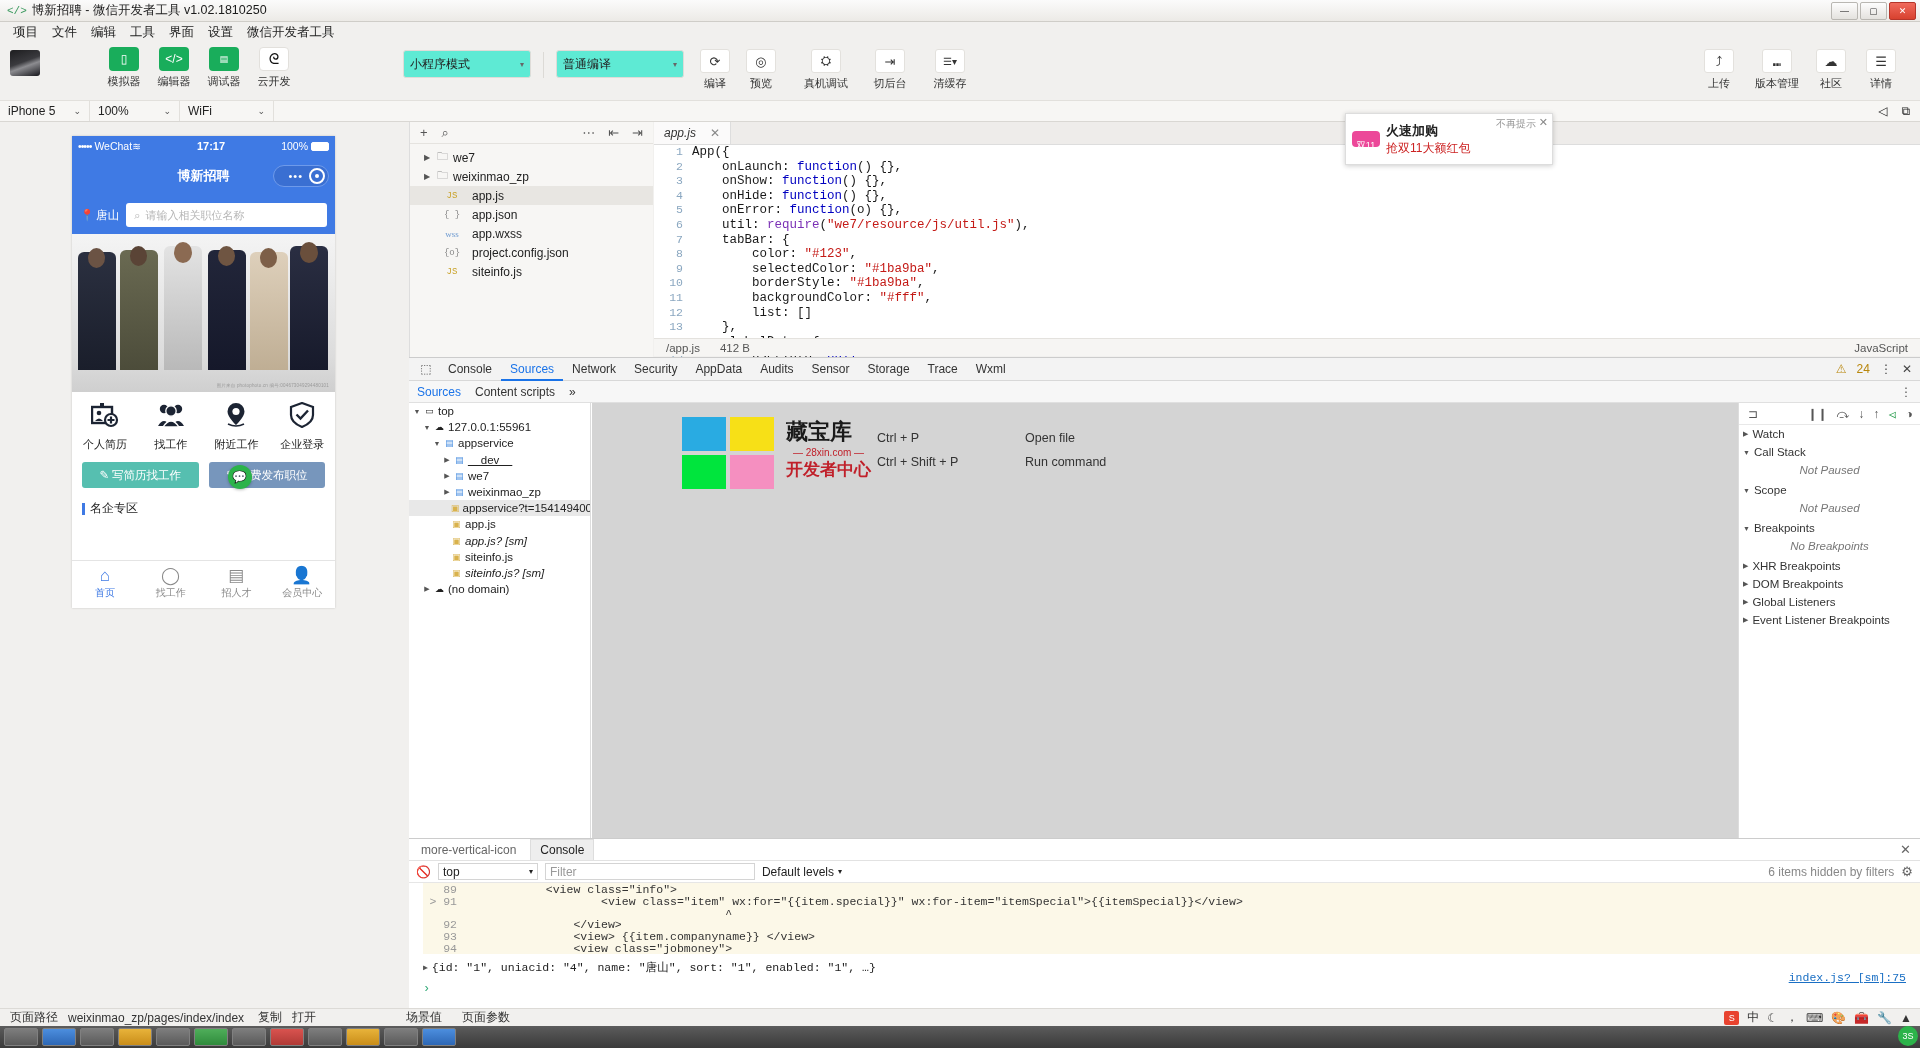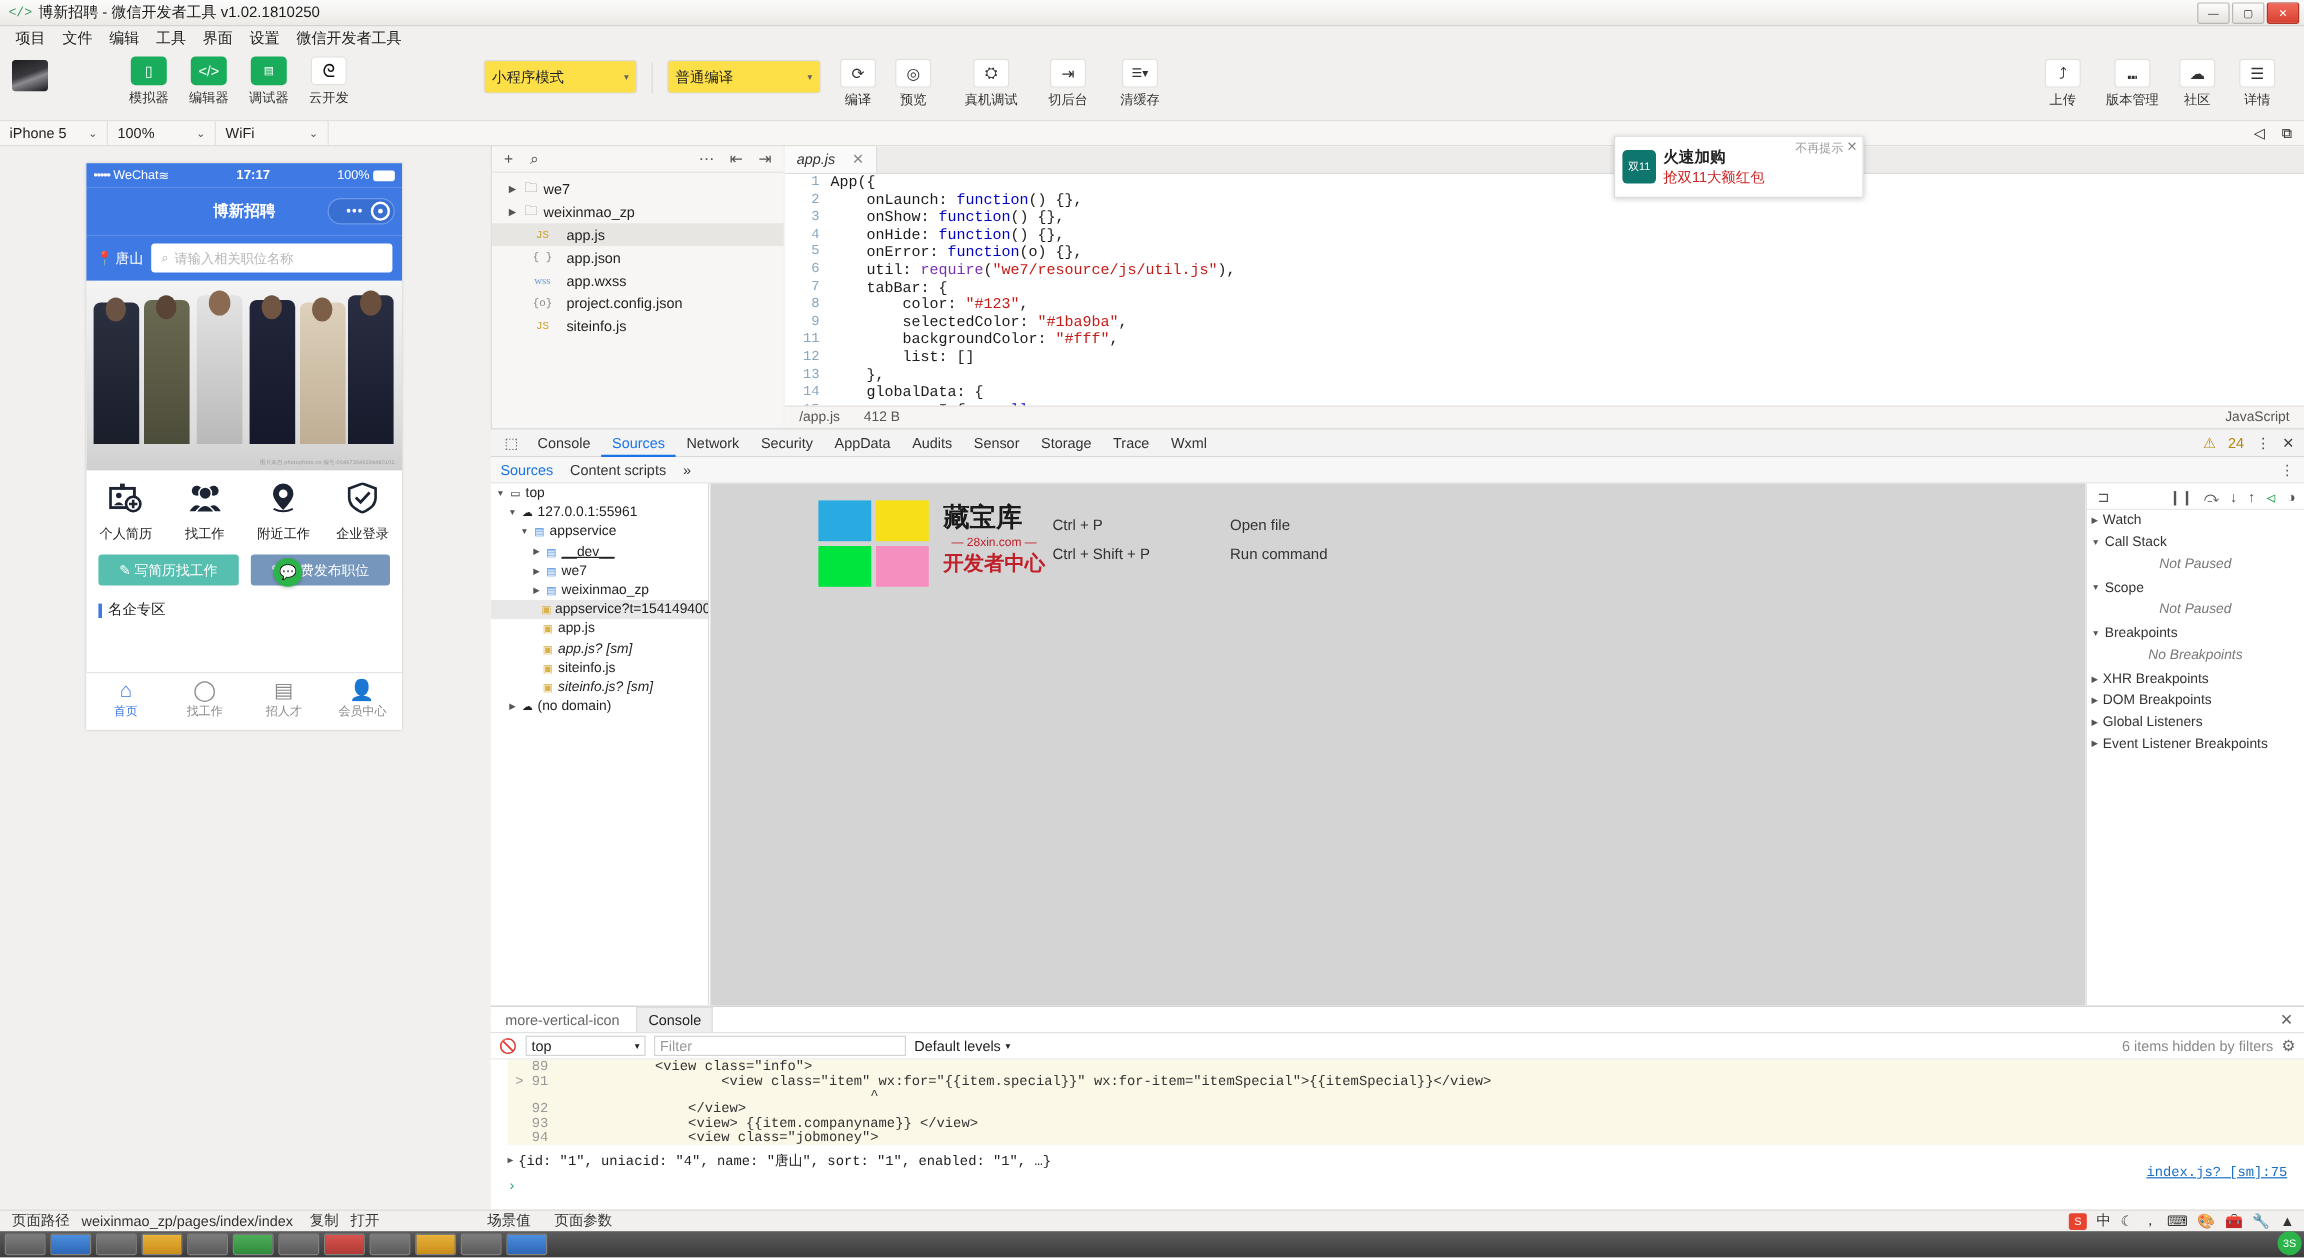--- a/index.html
+++ b/index.html
@@ -38,21 +38,21 @@
     display:flex; align-items:center; justify-content:center;
     font-size:12px; color:#fff; background:#19ad5b;
   }
   .tb-item .sq.white { background:#fff; color:#111; border:1px solid #e2e0dc; }
   .tb-item .lbl { font-size:11px; color:#333; white-space:nowrap; }
   .avatar {
     width:30px; height:26px; margin:8px 0 0 10px; border-radius:3px;
     background:linear-gradient(160deg,#1d1d1f 0%,#3a3a3e 45%,#8c8c90 60%,#15151a 100%);
   }
   .tb-sel {
-    height:28px; min-width:128px; background:#fde047; border:1px solid #dedcd8; border-radius:3px;
+    height:28px; min-width:128px; background:#5eead4; border:1px solid #dedcd8; border-radius:3px;
     display:flex; align-items:center; padding:0 6px; font-size:12px; color:#222; margin-top:8px;justify-content:space-between;
   }
   .tb-sel .car { margin-left:auto; font-size:8px; color:#666; }
   .sep { width:1px; height:26px; background:#dcdad6; margin:10px 12px 0; }
   .tb-btn2 { width:46px; text-align:center; }
   .tb-btn2 .sq {
     width:30px; height:24px; margin:7px auto 3px; border-radius:3px; background:#fff;
     border:1px solid #e3e1dd; display:flex; align-items:center; justify-content:center; font-size:13px; color:#333;
   }
   .tb-btn2 .lbl { font-size:11px; color:#333; white-space:nowrap; }
@@ -210,21 +210,21 @@
   #taskbar .tk.c1 { background:linear-gradient(#e8b33a,#c98d19); }
   #taskbar .tk.c2 { background:linear-gradient(#4c8ede,#2d67b5); }
   #taskbar .tk.c3 { background:linear-gradient(#4fae5a,#2f8b3c); }
   #taskbar .tk.c4 { background:linear-gradient(#d9534f,#b03a36); }
 
   
   #ad {
     position:absolute; left:1345px; top:113px; width:208px; height:52px; background:#fff;
     border:1px solid #ddd; box-shadow:0 1px 5px rgba(0,0,0,.2); display:flex; align-items:center;
   }
-  #ad .ic { width:28px; height:28px; margin:0 6px; border-radius:4px; background:#0f766e; color:#fff; font-size:9px; text-align:center; line-height:28px; }
+  #ad .ic { width:28px; height:16px; margin:0 6px; border-radius:4px; background:#ec4899; color:#fff; font-size:9px; text-align:center; line-height:28px; }
   #ad .t1 { font-size:13px; font-weight:bold; color:#222; }
   #ad .t2 { font-size:12px; color:#c22; }
   #ad .close { position:absolute; right:4px; top:2px; font-size:11px; color:#888; }
   #ad .nohint { position:absolute; right:16px; top:3px; font-size:10px; color:#999; }
   #adbtn {
     position:absolute; left:1345px; top:133px; width:82px; height:24px; background:#3c7de0;
     color:#fff; font-size:11px; display:flex; align-items:center; gap:3px; padding-left:6px; border-radius:2px;
   }
   #badge { position:absolute; right:2px; bottom:2px; width:20px; height:20px; border-radius:50%; background:#2cb34a; color:#fff; font-size:9px; display:flex; align-items:center; justify-content:center; }
 </style>
@@ -570,20 +570,24 @@
           <span class="ed-num">7</span>
           <span class="ed-txt">    tabBar: {</span>
         </div>
       <div class="ed-line">
           <span class="ed-num">8</span>
           <span class="ed-txt">        color: <span class="tk-s">"#123"</span>,</span>
         </div>
       <div class="ed-line">
           <span class="ed-num">9</span>
           <span class="ed-txt">        selectedColor: <span class="tk-s">"#1ba9ba"</span>,</span>
+        </div>
+      <div class="ed-line">
+          <span class="ed-num">10</span>
+          <span class="ed-txt">        borderStyle: <span class="tk-s">"#1ba9ba"</span>,</span>
         </div>
       <div class="ed-line">
           <span class="ed-num">11</span>
           <span class="ed-txt">        backgroundColor: <span class="tk-s">"#fff"</span>,</span>
         </div>
       <div class="ed-line">
           <span class="ed-num">12</span>
           <span class="ed-txt">        list: []</span>
         </div>
       <div class="ed-line">

